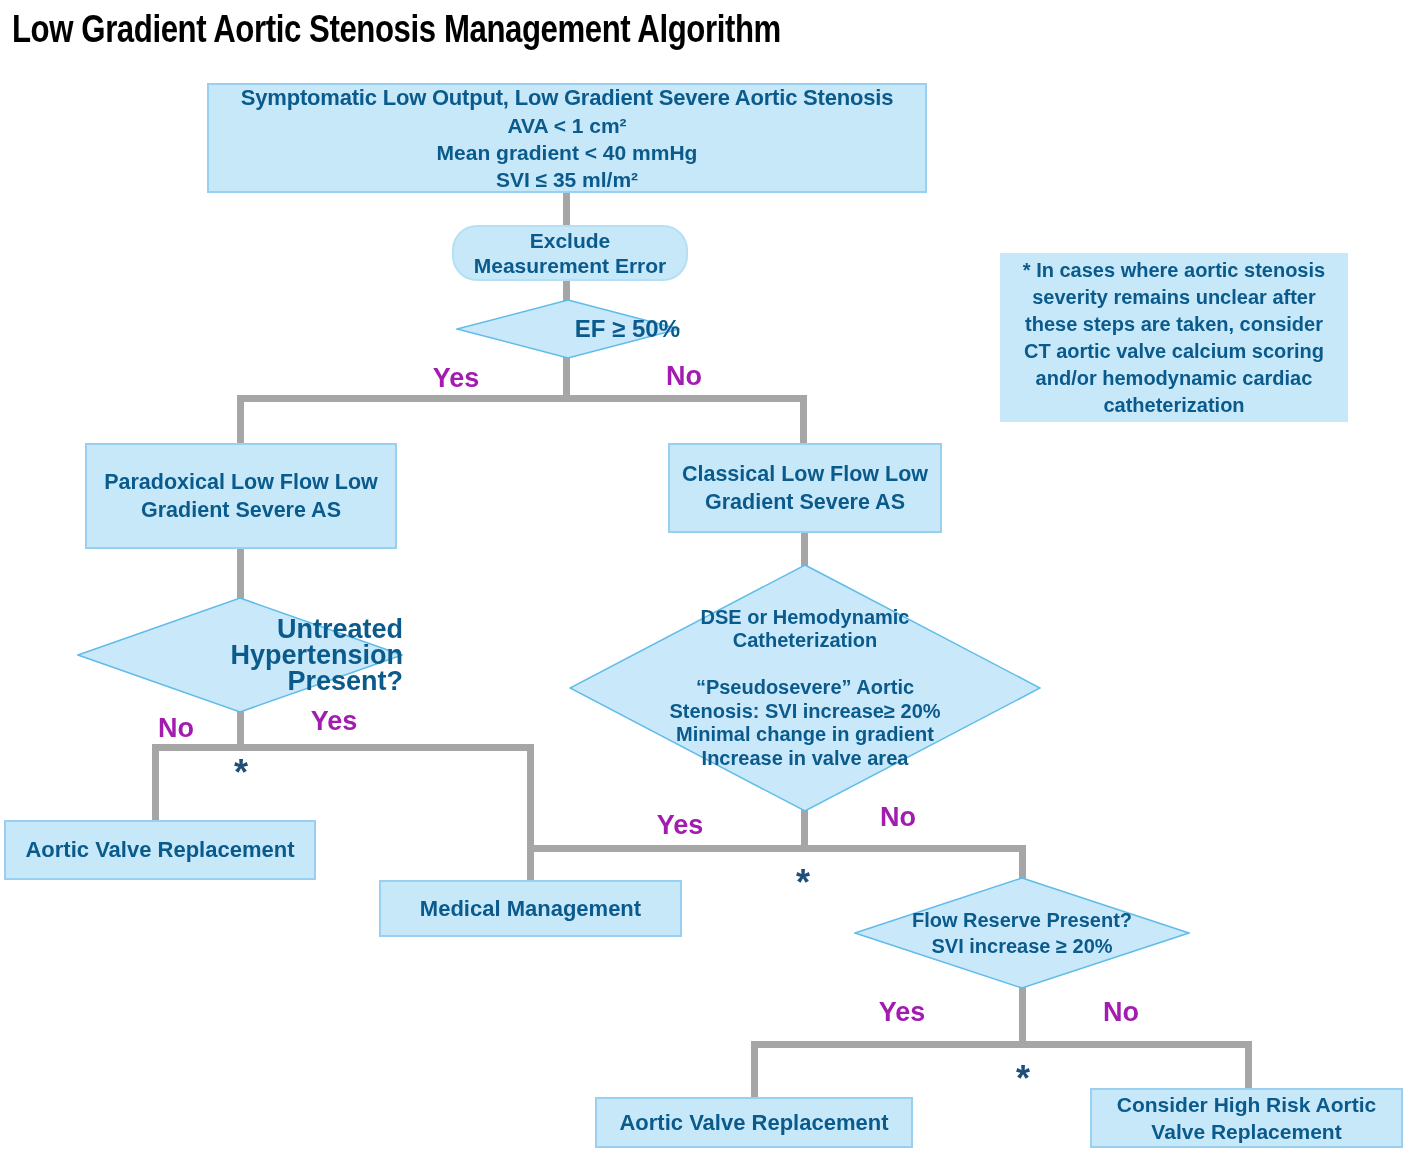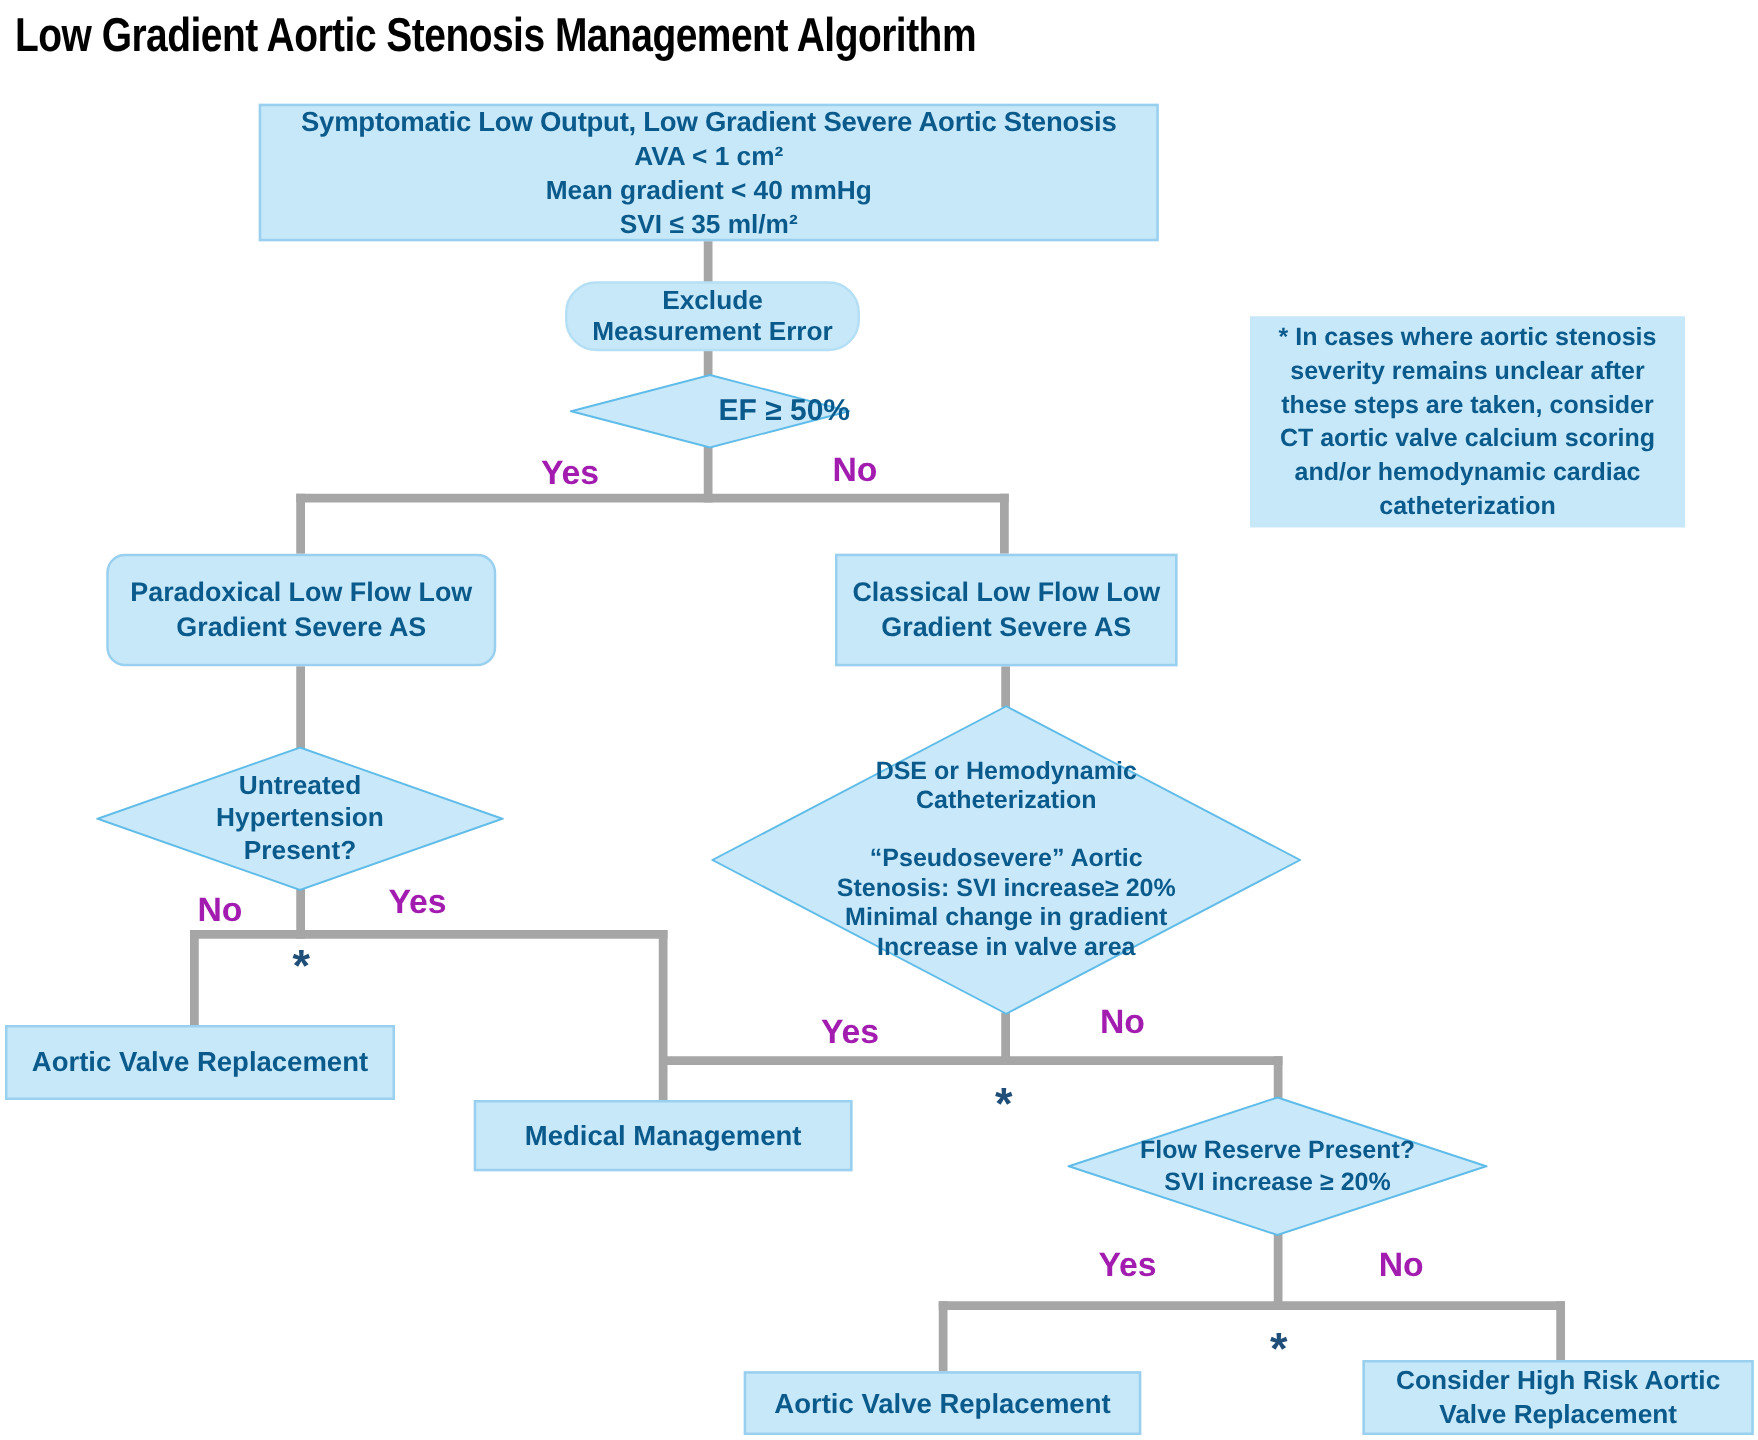--- a/index.html
+++ b/index.html
@@ -28,21 +28,21 @@
   .lbl{position:absolute;color:#a21caf;font-size:27px;transform:translateX(-50%);
        white-space:nowrap;}
   .ast{position:absolute;color:#1F4E79;font-size:36px;transform:translateX(-50%);}
 
   
   .fs-start1{font-size:22px;line-height:28px;letter-spacing:-0.2px;}
   .fs-start{font-size:21px;line-height:27px;}
   .fs-exclude{font-size:21px;line-height:25px;}
   .fs-flow2{font-size:21.5px;line-height:28px;}
   .fs-note{font-size:20px;line-height:27px;}
-  .fs-htn{font-size:21px;line-height:26px;}
+  .fs-htn{font-size:27px;line-height:26px;align-items:flex-end;}
   .fs-dse{font-size:20px;line-height:23.5px;}
   .fs-ef{font-size:24px;align-items:flex-end;}
   .fs-term{font-size:22px;}
   .fs-consider{font-size:21px;line-height:27px;}
   .fs-flowres{font-size:20px;line-height:26px;}
 </style>
 </head>
 <body>
 
 <div class="stage">
@@ -86,21 +86,21 @@
       <polygon points="112,1 223,30 112,59 1,30" fill="#C9E8FA" stroke="#5FBCE9" stroke-width="1.5"></polygon>
     </svg>
     <div class="dtext fs-ef">
         <div class="line">EF ≥ 50%</div>
       </div>
   </div>
 
   <div class="lbl" style="left:456px;top:363px;">Yes</div>
   <div class="lbl" style="left:684px;top:361px;">No</div>
 
-  <div class="box" style="left:85px;top:443px;width:312px;height:90px;border-radius:15px;">
+  <div class="box" style="left:85px;top:443px;width:312px;height:106px;">
     <div class="line fs-flow2">Paradoxical Low Flow Low</div>
     <div class="line fs-flow2">Gradient Severe AS</div>
   </div>
 
   <div class="box" style="left:668px;top:443px;width:274px;height:90px;">
     <div class="line fs-flow2">Classical Low Flow Low</div>
     <div class="line fs-flow2">Gradient Severe AS</div>
   </div>
 
   <div class="box noborder" style="left:1000px;top:253px;width:348px;height:169px;">

